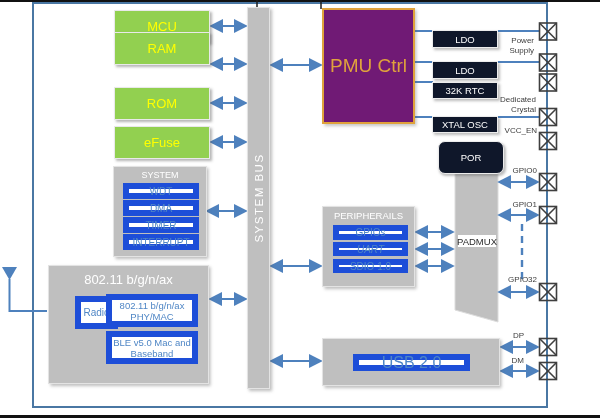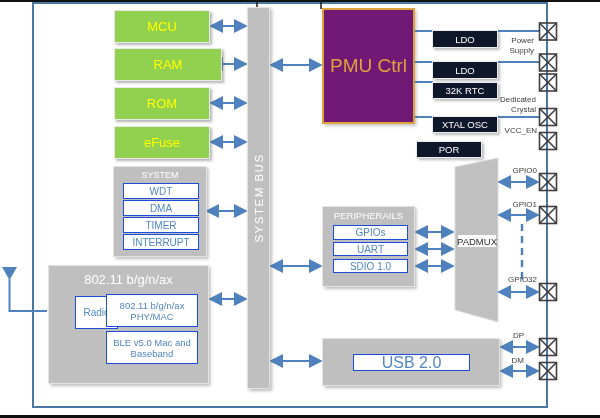--- a/index.html
+++ b/index.html
@@ -8,21 +8,21 @@
   .abs{position:absolute;box-sizing:border-box;}
   .rule{background:#111;left:0;width:600px;}
   .outer{left:32px;top:2px;width:516px;height:406px;border:2px solid #4a77a3;background:transparent;}
   .flexc{display:flex;align-items:center;justify-content:center;text-align:center;}
   .green{background:#92d050;color:#ffff00;border:1px solid #e9e9e9;font-size:13px;
          box-shadow:1.5px 2px 2.5px rgba(90,90,90,.45);}
   .grayblk{background:#0f172a;color:#ffffff;border:1px solid #ececec;font-size:9.5px;
            box-shadow:1.5px 2px 2.5px rgba(90,90,90,.4);margin-top:8px;}
   .container{background:#bfbfbf;border:1px solid #e3e3e3;box-shadow:1.5px 2px 3px rgba(90,90,90,.4);}
   .ctitle{position:absolute;left:0;right:0;text-align:center;color:#ffffff;}
-  .winner{background:#ffffff;border:1px solid #1d4ed8;color:#4f86c5;font-size:10px;line-height:11px;}
+  .winner{background:#ffffff;border:6px solid #1d4ed8;color:#4f86c5;font-size:10px;line-height:11px;}
   .pmu{background:#701a75;border:2px solid #e0a23c;color:#e0a23c;font-size:19px;
        box-shadow:1.5px 2px 3px rgba(90,90,90,.35);}
   .bus{left:247px;top:7px;width:23px;height:382px;background:#bfbfbf;border:1px solid #e3e3e3;
        box-shadow:2px 2px 3px rgba(90,90,90,.4);display:flex;align-items:center;justify-content:center;}
   .bus span{transform:rotate(-90deg);white-space:nowrap;color:#fff;font-size:11.5px;letter-spacing:1.5px;}
   .pinlabel{font-size:8px;color:#3d3d3d;text-align:right;line-height:10px;}
   .badge{background:#ffffff;color:#2b2b2b;font-size:9.5px;display:flex;align-items:center;justify-content:center;}
   svg{position:absolute;left:0;top:0;}
   .c{stroke:#4e81bd;stroke-width:2;fill:none;}
   .cd{stroke:#4e81bd;stroke-width:2.4;fill:none;stroke-dasharray:7 5;}
@@ -136,21 +136,21 @@
         <line class="pinr" x1="539.5" y1="362.5" x2="556.5" y2="379.5"></line>
         <line class="pinr" x1="556.5" y1="362.5" x2="539.5" y2="379.5"></line>
     </g>
   </svg>
 
   <div class="abs bus">
     <span>SYSTEM BUS</span>
   </div>
 
   <div class="abs green flexc" style="left:114px;top:10px;width:96px;height:33px;">MCU</div>
-  <div class="abs green flexc" style="left:114px;top:48px;width:108px;height:33px;">RAM</div>
+  <div class="abs green flexc" style="left:114px;top:32px;width:96px;height:33px;">RAM</div>
   <div class="abs green flexc" style="left:114px;top:87px;width:96px;height:33px;">ROM</div>
   <div class="abs green flexc" style="left:114px;top:126px;width:96px;height:33px;">eFuse</div>
 
   <div class="abs container" style="left:113px;top:166px;width:94px;height:91px;">
     <div class="ctitle" style="top:3px;font-size:9px;">SYSTEM</div>
   </div>
   <div class="abs winner flexc" style="left:123px;top:183px;width:76px;height:16px;">WDT</div>
   <div class="abs winner flexc" style="left:123px;top:200px;width:76px;height:16px;">DMA</div>
   <div class="abs winner flexc" style="left:123px;top:234px;width:76px;height:16px;">INTERRUPT</div>
   <div class="abs winner flexc" style="left:123px;top:217px;width:76px;height:16px;">TIMER</div>
@@ -167,27 +167,27 @@
     <span>BLE v5.0 Mac and</span>
     <span>Baseband</span>
   </div>
 
   <div class="abs pmu flexc" style="left:322px;top:8px;width:93px;height:116px;">PMU Ctrl</div>
 
   <div class="abs grayblk flexc" style="left:432px;top:22px;width:66px;height:18px;">LDO</div>
   <div class="abs grayblk flexc" style="left:432px;top:53px;width:66px;height:18px;">LDO</div>
   <div class="abs grayblk flexc" style="left:432px;top:74px;width:66px;height:17px;">32K RTC</div>
   <div class="abs grayblk flexc" style="left:432px;top:108px;width:66px;height:17px;">XTAL OSC</div>
-  <div class="abs grayblk flexc" style="left:416px;top:133px;width:66px;height:17px;">POR</div>
+  <div class="abs grayblk flexc" style="left:438px;top:133px;width:66px;height:33px;border-radius:7px;">POR</div>
 
   <div class="abs container" style="left:322px;top:206px;width:93px;height:81px;">
     <div class="ctitle" style="top:3px;font-size:9.5px;">PERIPHERAILS</div>
   </div>
   <div class="abs winner flexc" style="left:333px;top:225px;width:75px;height:15px;">GPIOs</div>
-  <div class="abs winner flexc" style="left:333px;top:242px;width:75px;height:14px;">UART</div>
+  <div class="abs winner flexc" style="left:333px;top:242px;width:75px;height:14px;font-style:italic;">UART</div>
   <div class="abs winner flexc" style="left:333px;top:259px;width:75px;height:14px;">SDIO 1.0</div>
 
   <div class="abs badge" style="left:458px;top:235px;width:38px;height:12px;">PADMUX</div>
 
   <div class="abs container" style="left:322px;top:338px;width:178px;height:48px;"></div>
   <div class="abs winner flexc" style="left:353px;top:354px;width:117px;height:17px;font-size:16px;">USB 2.0</div>
 
   <div class="abs pinlabel" style="left:494px;top:36px;width:40px;">
     <div>Power</div>
     <div>Supply</div>

